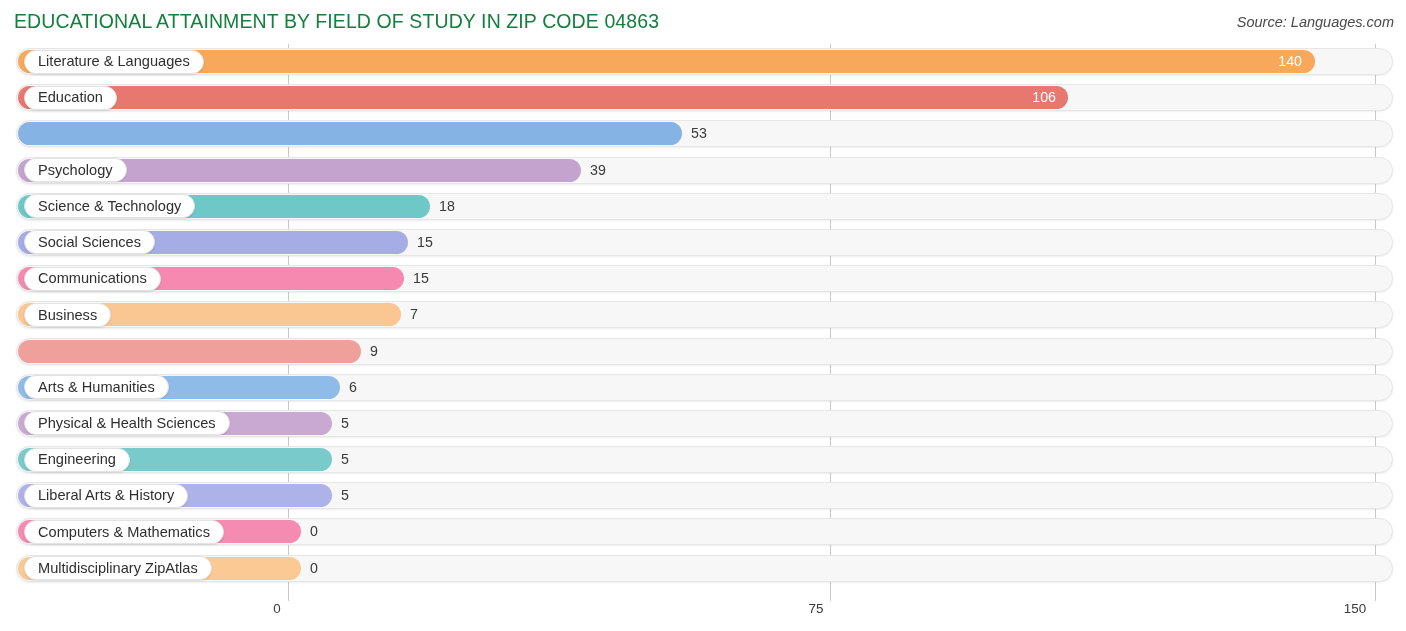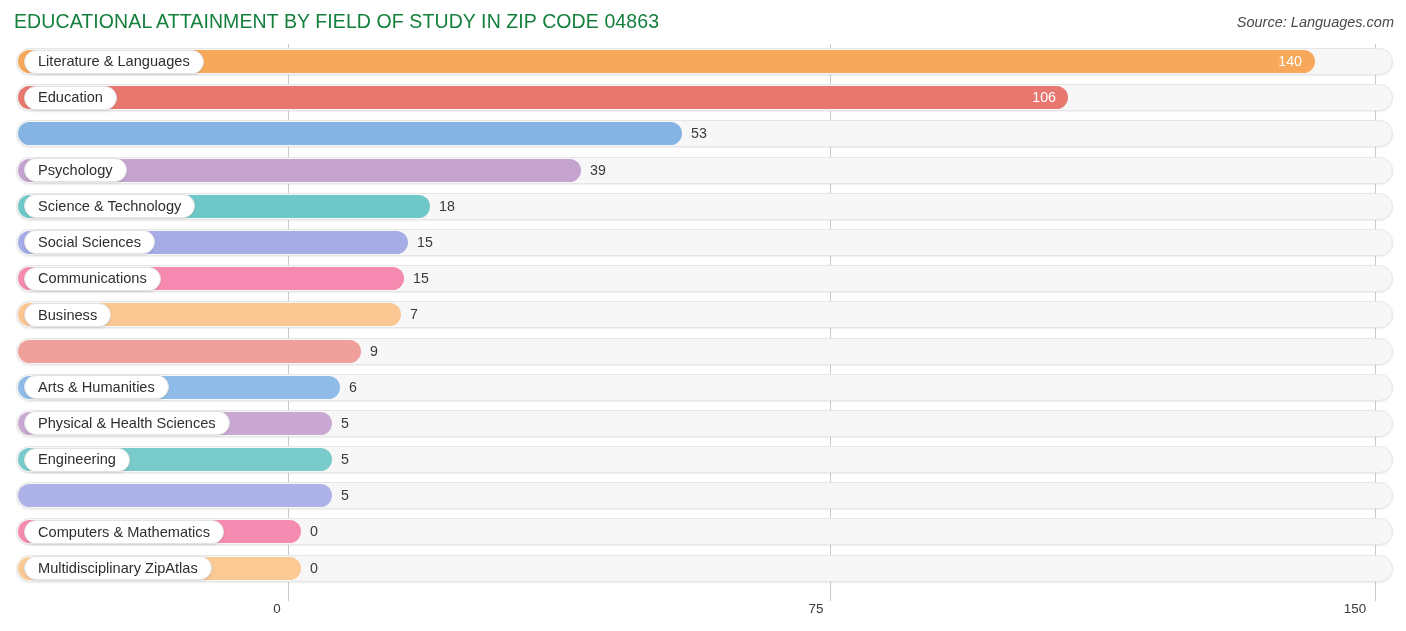--- a/index.html
+++ b/index.html
@@ -243,20 +243,23 @@
         <div class="track"></div>
         <div class="bar" style="width: 314px; background: rgb(121, 203, 203);"></div>
         <div class="pill">
           <span class="pill-label">Engineering</span>
         </div>
         <div class="value-out" style="left: 341px;">5</div>
       </div>
       <div class="row">
         <div class="track"></div>
         <div class="bar" style="width: 314px; background: rgb(173, 179, 232);"></div>
+        <div class="pill">
+          <span class="pill-label">Liberal Arts &amp; History</span>
+        </div>
         <div class="value-out" style="left: 341px;">5</div>
       </div>
       <div class="row">
         <div class="track"></div>
         <div class="bar" style="width: 283px; background: rgb(245, 139, 176);"></div>
         <div class="pill">
           <span class="pill-label">Computers &amp; Mathematics</span>
         </div>
         <div class="value-out" style="left: 310px;">0</div>
       </div>

